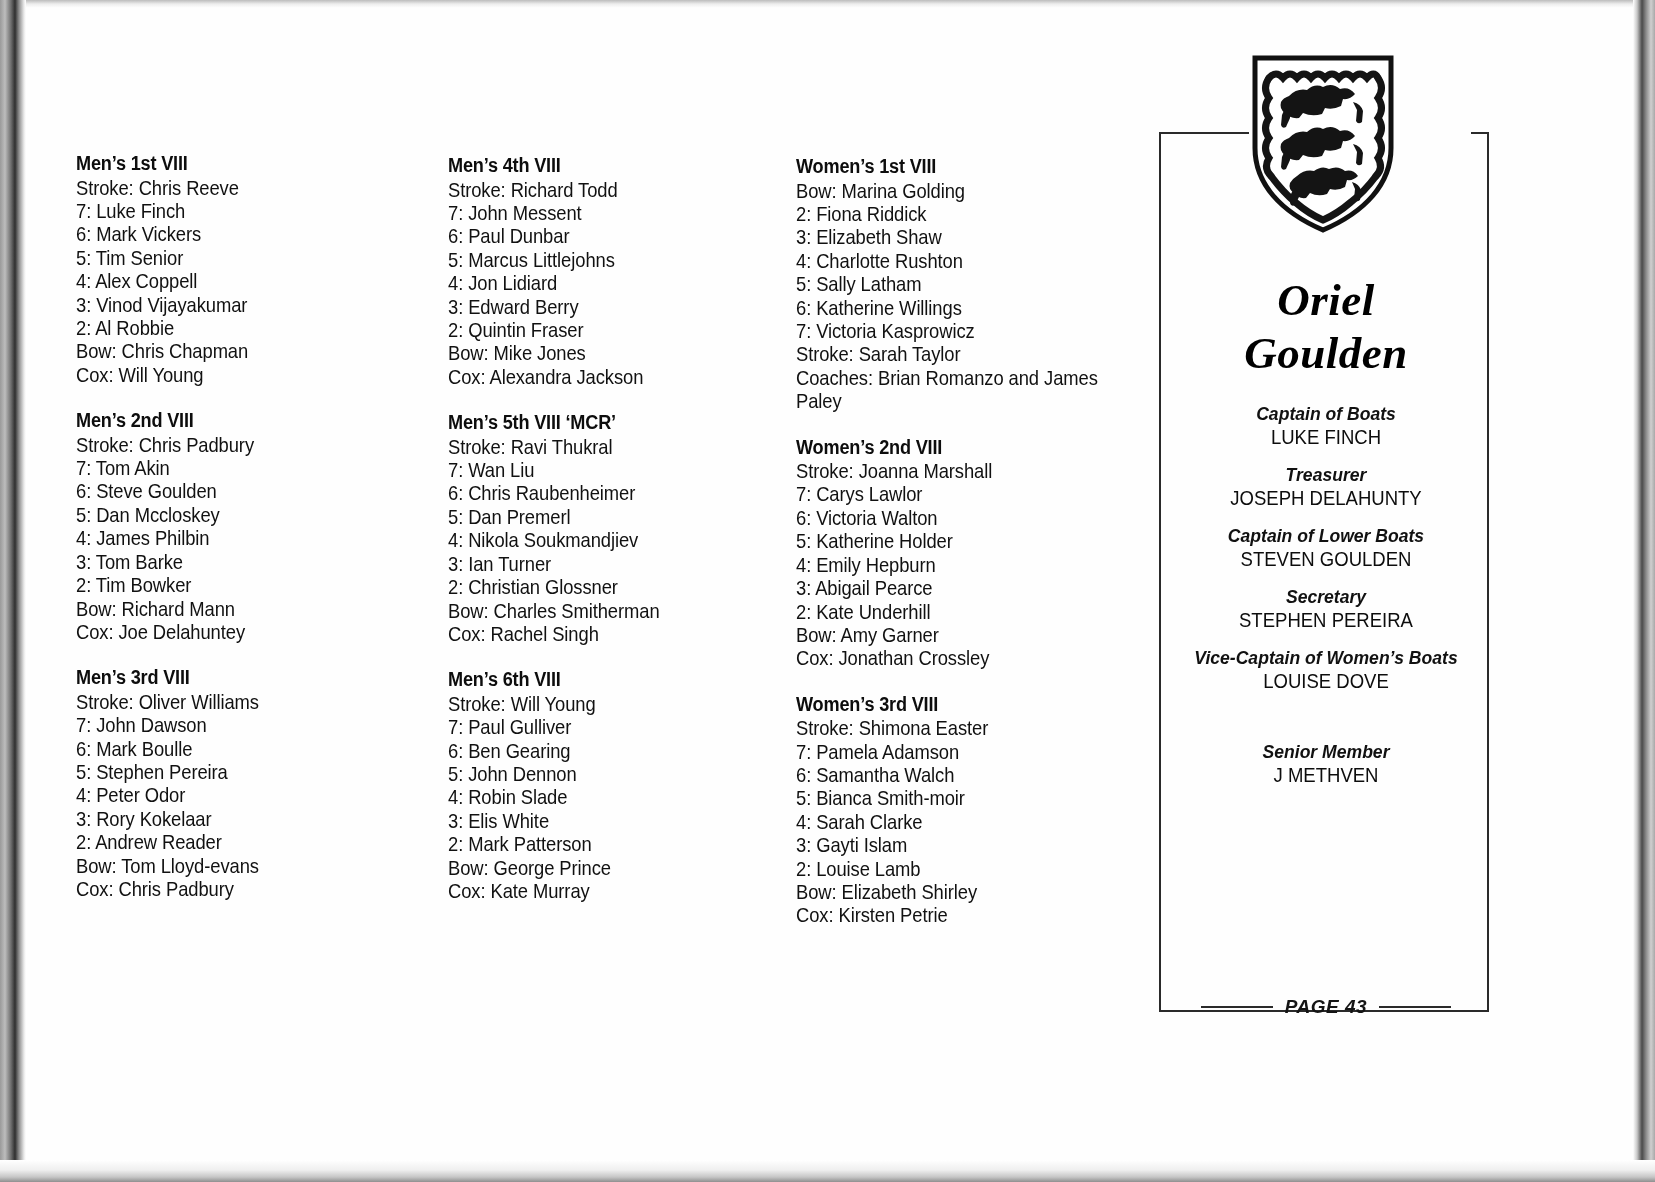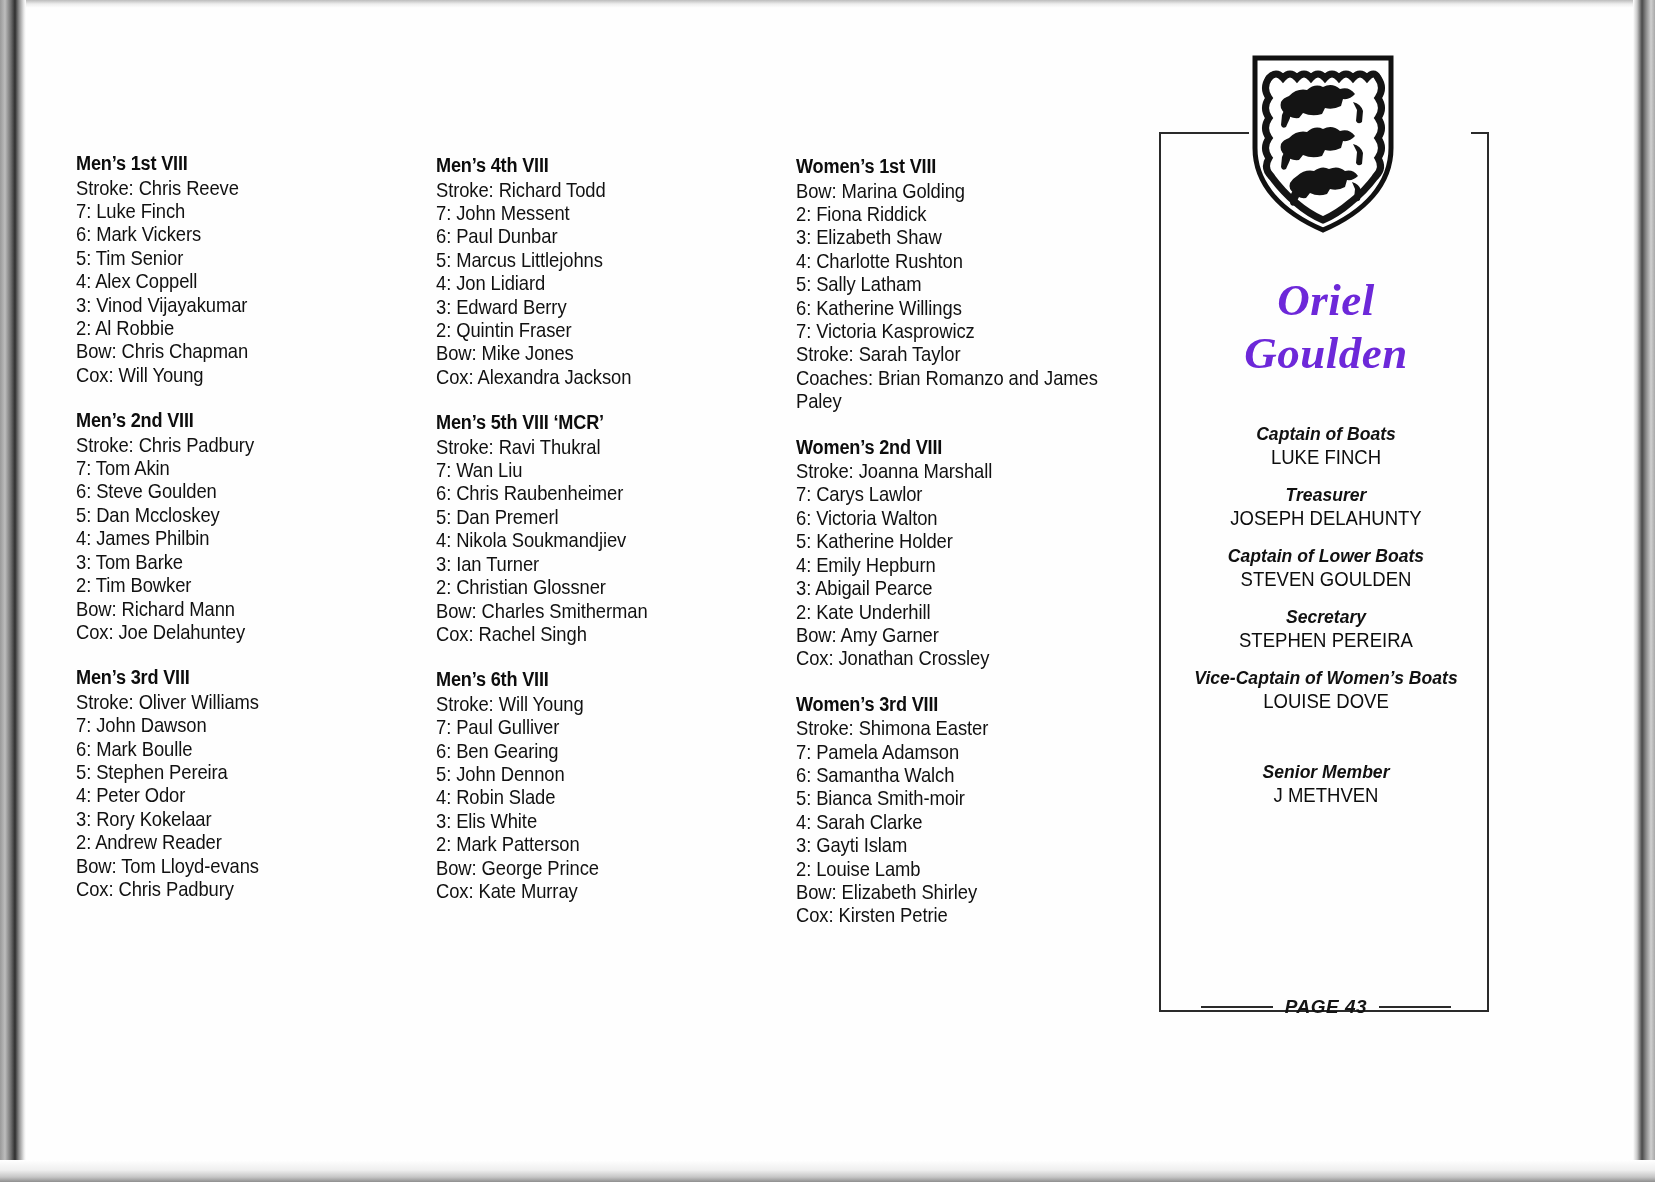--- a/index.html
+++ b/index.html
@@ -59,21 +59,21 @@
     left: 50px;
     top: 108px;
     width: 1060px;
   }
   .crew-col {
     position: absolute;
     top: 0;
     margin-top: 36px;
   }
   .crew-col.c1 { left: 0px;   width: 340px; }
-  .crew-col.c2 { left: 360px; width: 345px; }
+  .crew-col.c2 { left: 372px; width: 345px; }
   .crew-col.c3 { left: 720px; width: 340px; }
 
   .crew-block { margin-bottom: 22px; }
   .crew-block:last-child { margin-bottom: 0; }
 
   .crew-title {
     font-family: "Liberation Sans", sans-serif;
     font-weight: bold;
     font-size: 19.5px;
     line-height: 23.5px;
@@ -148,28 +148,28 @@
     position: absolute;
     left: 0;
     top: 228px;
     width: 390px;
     text-align: center;
     font-family: "Liberation Serif", serif;
     font-style: italic;
     font-weight: bold;
     font-size: 45px;
     line-height: 53px;
-    color: #6d28d9;
+    color: #000000;
     letter-spacing: 0.5px;
   }
 
   .officers {
     position: absolute;
     left: 20px;
-    top: 376px;
+    top: 356px;
     width: 350px;
     text-align: center;
   }
   .officer { margin-bottom: 14px; }
   .officer:last-child { margin-bottom: 0; margin-top: 47px; }
   .officer-title {
     font-family: "Liberation Sans", sans-serif;
     font-style: italic;
     font-weight: bold;
     font-size: 18.5px;

